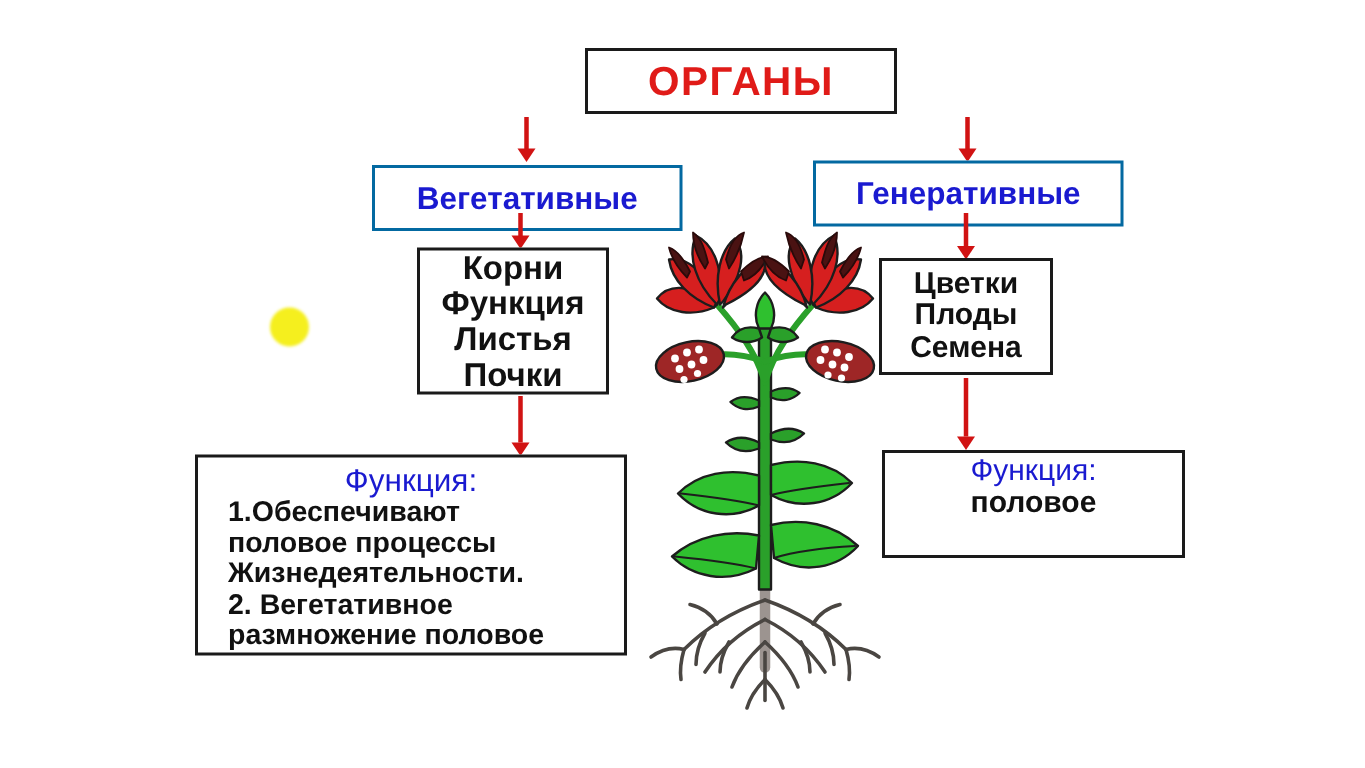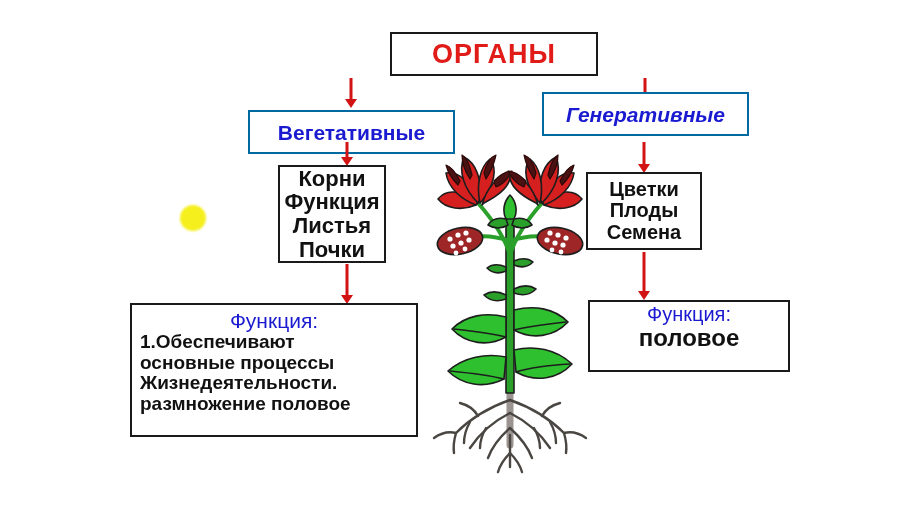--- a/index.html
+++ b/index.html
@@ -45,34 +45,34 @@
     border: 2px solid #0369a1;
     height: 44px;
   }
   .cat-box .label {
     color: #1a1ad0;
     font-size: 21px;
     font-weight: bold;
     line-height: 1;
   }
   #cat-vegetative { left: 248px; top: 110px; width: 207px; }
-  #cat-generative { left: 542px; top: 92px; width: 207px; font-style: italic; }
+  #cat-generative { left: 542px; top: 107px; width: 207px; }
 
   
   .list-box {
     border: 2px solid #1a1a1a;
   }
   .list-box .line {
     color: #111111;
     font-size: 22px;
     font-weight: bold;
     line-height: 1.07;
     white-space: nowrap;
   }
-  #organs-vegetative { left: 278px; top: 165px; width: 108px; height: 98px; }
+  #organs-vegetative { left: 278px; top: 165px; width: 128px; height: 98px; }
   #organs-generative { left: 586px; top: 172px; width: 116px; height: 78px; align-items: center; }
   #organs-generative .line { font-size: 20px; }
 
   
   .fn-box {
     border: 2px solid #1a1a1a;
     justify-content: flex-start;
   }
   .fn-title {
     color: #1a1ad0;
@@ -85,29 +85,29 @@
     line-height: 1.08;
     white-space: nowrap;
   }
 
   #fn-vegetative {
     left: 130px; top: 303px; width: 288px; height: 134px;
     padding-top: 5px;
     align-items: stretch;
   }
   #fn-vegetative .fn-title { font-size: 21px; text-align: center; }
-  #fn-vegetative .fn-line  { font-size: 19px; text-align: left; padding-left: 8px; }
+  #fn-vegetative .fn-line  { font-size: 19px; text-align: left; padding-left: 20px; }
   #fn-vegetative .indent   { }
 
   #fn-generative {
     left: 588px; top: 300px; width: 202px; height: 72px;
     padding-top: 2px;
   }
   #fn-generative .fn-title { font-size: 20px; }
-  #fn-generative .fn-line  { font-size: 24px; }
+  #fn-generative .fn-line  { font-size: 20px; }
 
   
   .arrow {
     position: absolute;
   }
   .arrow .shaft {
     position: absolute;
     left: 50%;
     top: 0;
     transform: translateX(-50%);
@@ -194,22 +194,23 @@
     <div class="head"></div>
   </div>
   <div class="arrow" style="left:637px; top:252px; width:14px; height:48px;">
     <div class="shaft" style="height:39px;"></div>
     <div class="head"></div>
   </div>
 
   <div class="box fn-box" id="fn-vegetative">
     <span class="fn-title">Функция:</span>
     <span class="fn-line">1.Обеспечивают</span>
-    <span class="fn-line">основные процессы</span>
+    <span class="fn-line">половое процессы</span>
     <span class="fn-line indent">Жизнедеятельности.</span>
+    <span class="fn-line">2. Вегетативное</span>
     <span class="fn-line">размножение половое</span>
   </div>
 
   <div class="box fn-box" id="fn-generative">
     <span class="fn-title">Функция:</span>
     <span class="fn-line">половое</span>
   </div>
 
   <div id="yellow-dot"></div>
 

